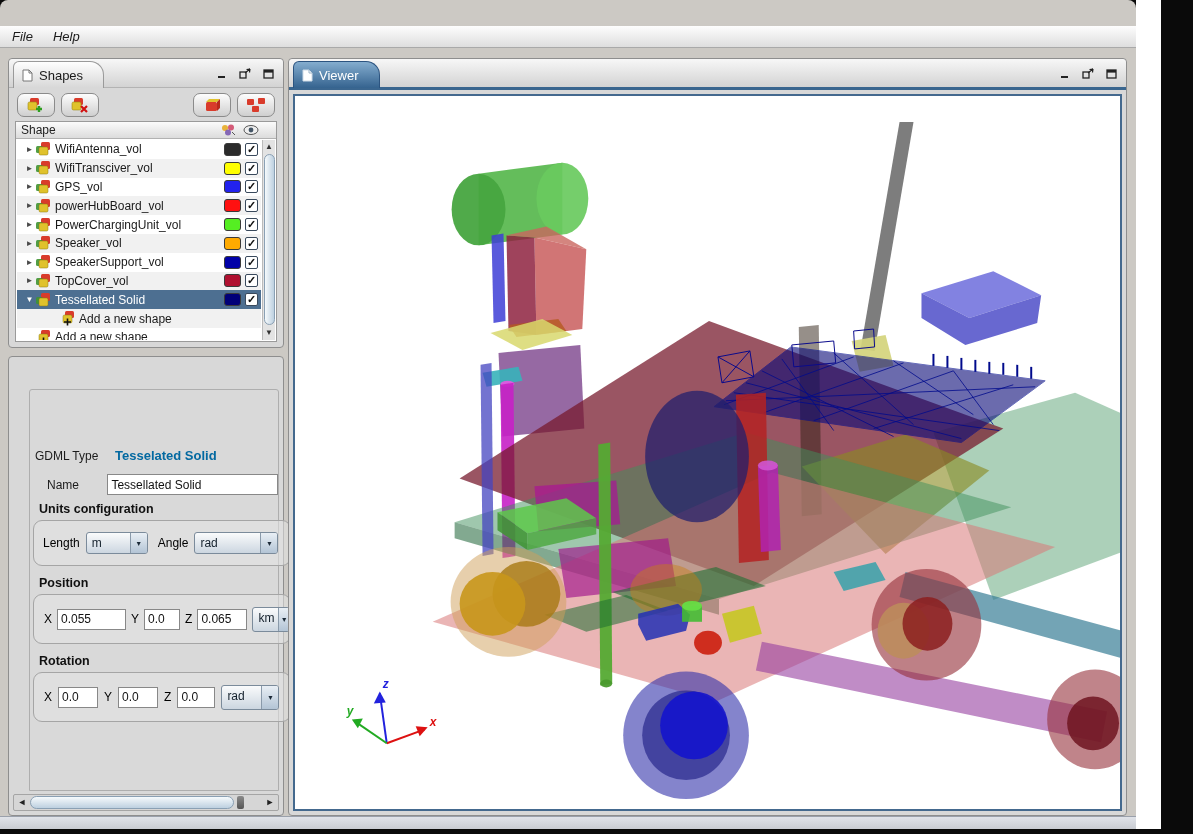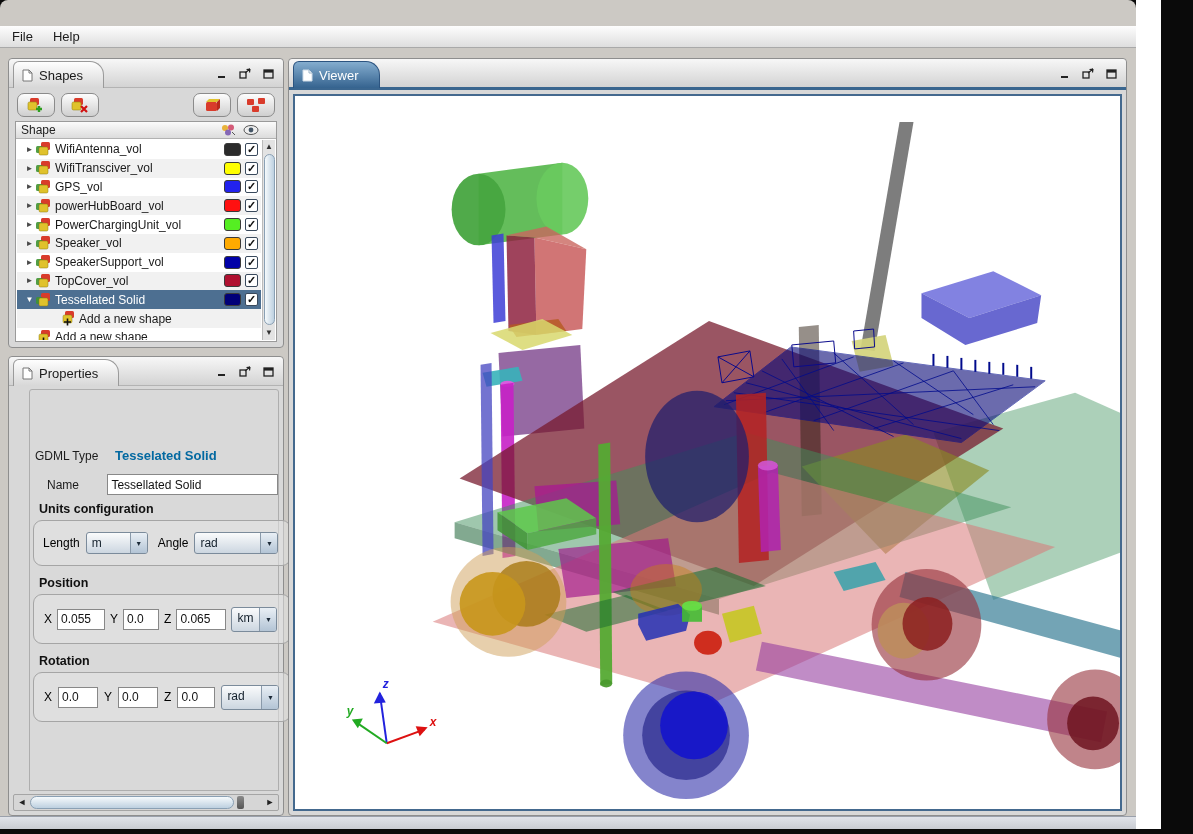--- a/index.html
+++ b/index.html
@@ -12,21 +12,21 @@
               background:linear-gradient(#5a5750,#3d3b36 70%,#35332e); display:flex; align-items:center; }
   .titlebar .title { color:#f0eeea; font-weight:bold; font-size:13px; margin-left:20px; letter-spacing:0.2px; }
   .winbtns { position:absolute; right:14px; top:3px; display:flex; gap:3px; }
   .wbtn { width:19px; height:19px; border-radius:50%; display:flex; align-items:center; justify-content:center;
           background:radial-gradient(circle at 50% 30%, #a9a49b, #6f6b63); border:1px solid #4b4841; }
   .wbtn.close { background:radial-gradient(circle at 50% 30%, #f08049, #d4571f); border-color:#9c3a10; }
 
   .menubar { position:absolute; left:0; top:26px; right:0; height:22px;
              background:linear-gradient(#fdfdfd,#dedede); border-bottom:1px solid #a9a9a9;
              display:flex; align-items:center; font-size:13px; color:#1b1b1b; }
-  .menu-item { padding:2px 10px; }
+  .menu-item { padding:2px 10px;font-style:italic; }
   .menu-item:first-child { margin-left:2px; }
 
   .statusstrip { position:absolute; left:0; right:0; bottom:0; height:13px;
                  background:linear-gradient(#e0e3e9,#c9ccd2); border-top:1px solid #9aa0ab; }
 
   .panel { position:absolute; background:#d8d8d8; border:1px solid #8e8e8e; border-radius:4px; }
   .panel-header { position:relative; height:29px; background:linear-gradient(#f7f7f7,#d3d3d3);
                   border-bottom:1px solid #b3b3b3; border-radius:4px 4px 0 0;padding-left:13px; }
   .tab { position:absolute; left:4px; top:2px; height:27px; padding:0 20px 0 8px;
          background:linear-gradient(#fefefe,#d7d7d7); border:1px solid #9a9a9a; border-bottom:none;
@@ -342,48 +342,20 @@
           </div>
         <div class="vscroll">
           <span class="vsarrow" style="top:1px">▲</span>
           <div class="vthumb"></div>
           <span class="vsarrow" style="bottom:1px">▼</span>
         </div>
       </div>
     </div>
 
     <div class="panel props-panel">
-      <div class="panel-header">
-        <div class="tab">
-          <svg width="11" height="13">
-              <path d="M1 1h6l3 3v8H1z" fill="#fff" stroke="#777"></path>
-              <path d="M7 1v3h3" fill="none" stroke="#777"></path>
-            </svg>
-          <span>Properties</span>
-        </div>
-        <div class="panel-controls">
-          <span class="pctl">
-              <svg width="10" height="10">
-                <rect x="1" y="7" width="7" height="2" fill="#222"></rect>
-              </svg>
-            </span>
-          <span class="pctl">
-              <svg width="12" height="12">
-                <rect x="1" y="4" width="6" height="6" fill="none" stroke="#222" stroke-width="1.3"></rect>
-                <path d="M6 5l5-4M11 1l-3.5.5M11 1l-.5 3.5" stroke="#222" stroke-width="1.2" fill="none"></path>
-              </svg>
-            </span>
-          <span class="pctl">
-              <svg width="11" height="10">
-                <rect x="1" y="1" width="9" height="8" fill="none" stroke="#222" stroke-width="1.3"></rect>
-                <rect x="1" y="1" width="9" height="2.6" fill="#222"></rect>
-              </svg>
-            </span>
-        </div>
-      </div>
 
       <div class="props-content">
         <div class="prow" style="top:58px; left:5px">
           <span class="plabel" style="width:80px">GDML Type</span>
           <span class="bold-val">Tesselated Solid</span>
         </div>
         <div class="prow" style="top:84px; left:5px">
           <span class="plabel" style="width:77px; padding-left:12px">Name</span>
           <input class="field" style="width: 183px;" value="Tessellated Solid">
         </div>
@@ -398,21 +370,21 @@
           <span style="font-size:12px; margin-left:4px">Angle</span>
           <span class="combo" style="width:84px">
             <span class="val">rad</span>
             <span class="btn">▼</span>
           </span>
         </div>
 
         <div class="sect" style="top:186px">Position</div>
         <div class="gbox" style="top:204px; height:50px; padding-left:10px; gap:5px">
           <span style="font-size:12px">X</span>
-          <input class="field" style="width: 48px;" value="0.055">
+          <input class="field" style="width: 69px;" value="0.055">
           <span style="font-size:12px">Y</span>
           <input class="field" style="width: 36px;" value="0.0">
           <span style="font-size:12px">Z</span>
           <input class="field" style="width: 50px;" value="0.065">
           <span class="combo" style="width:46px; height:25px">
             <span class="val">km</span>
             <span class="btn">▼</span>
           </span>
         </div>
 

